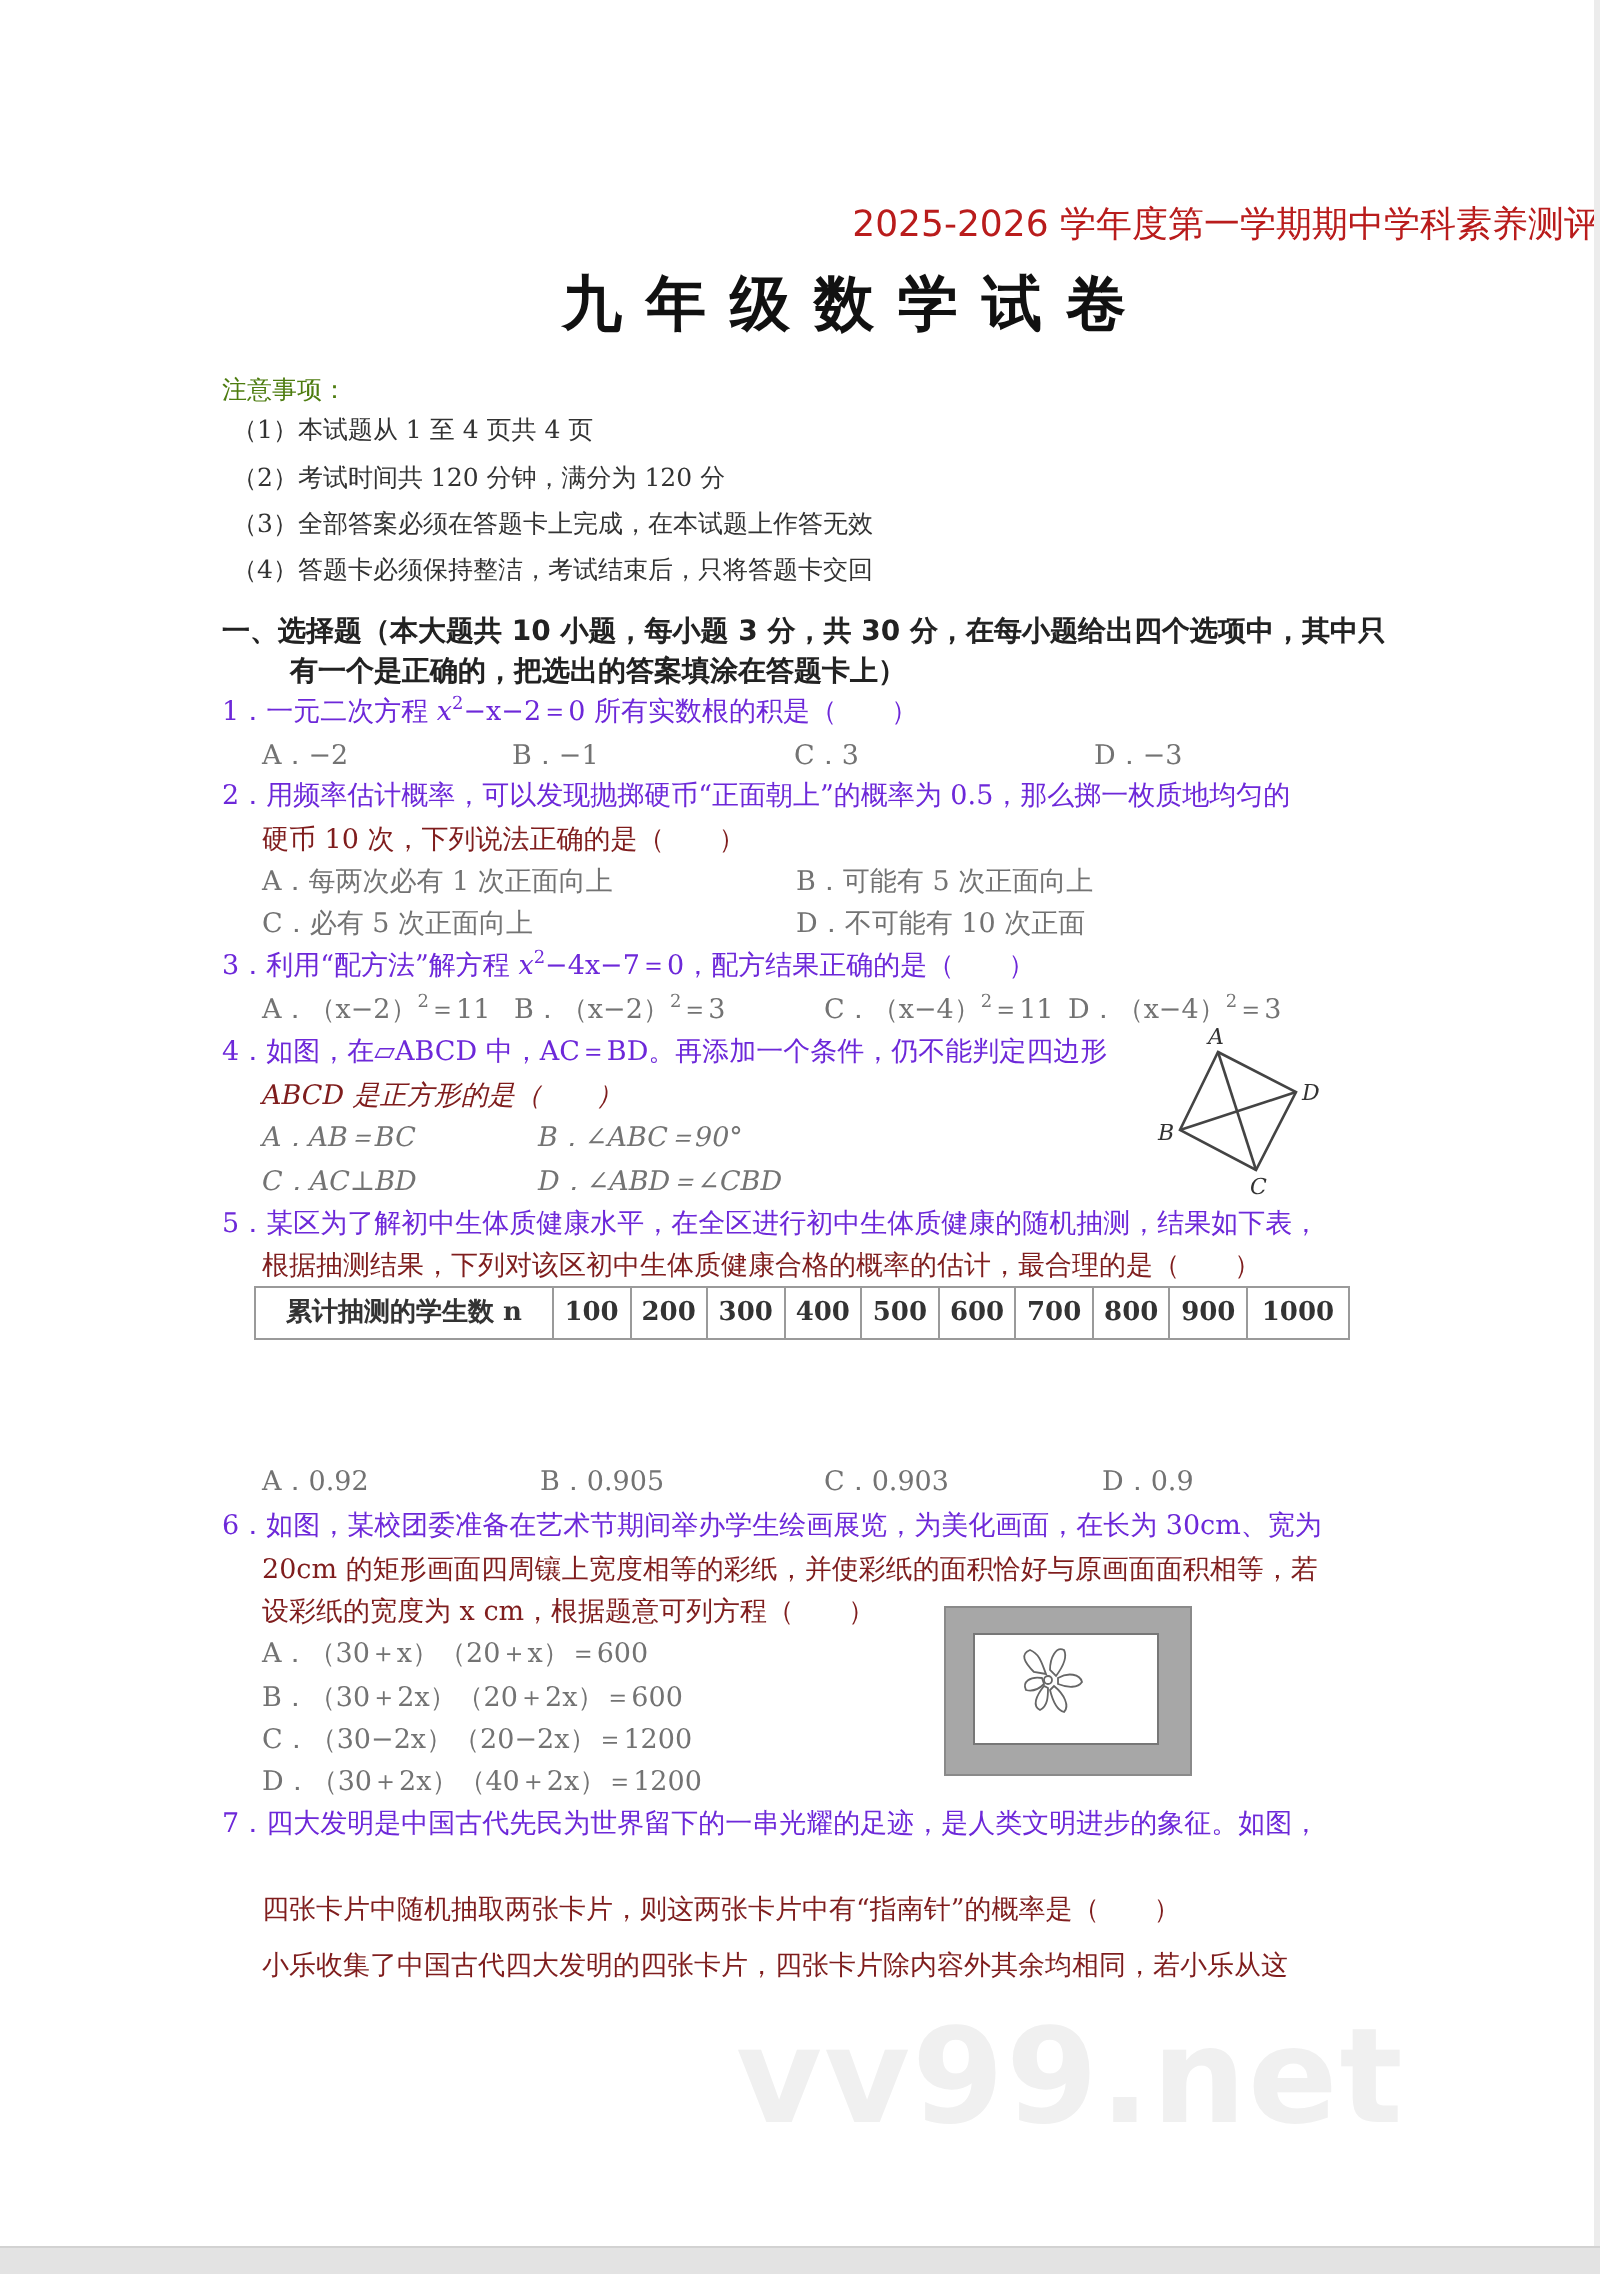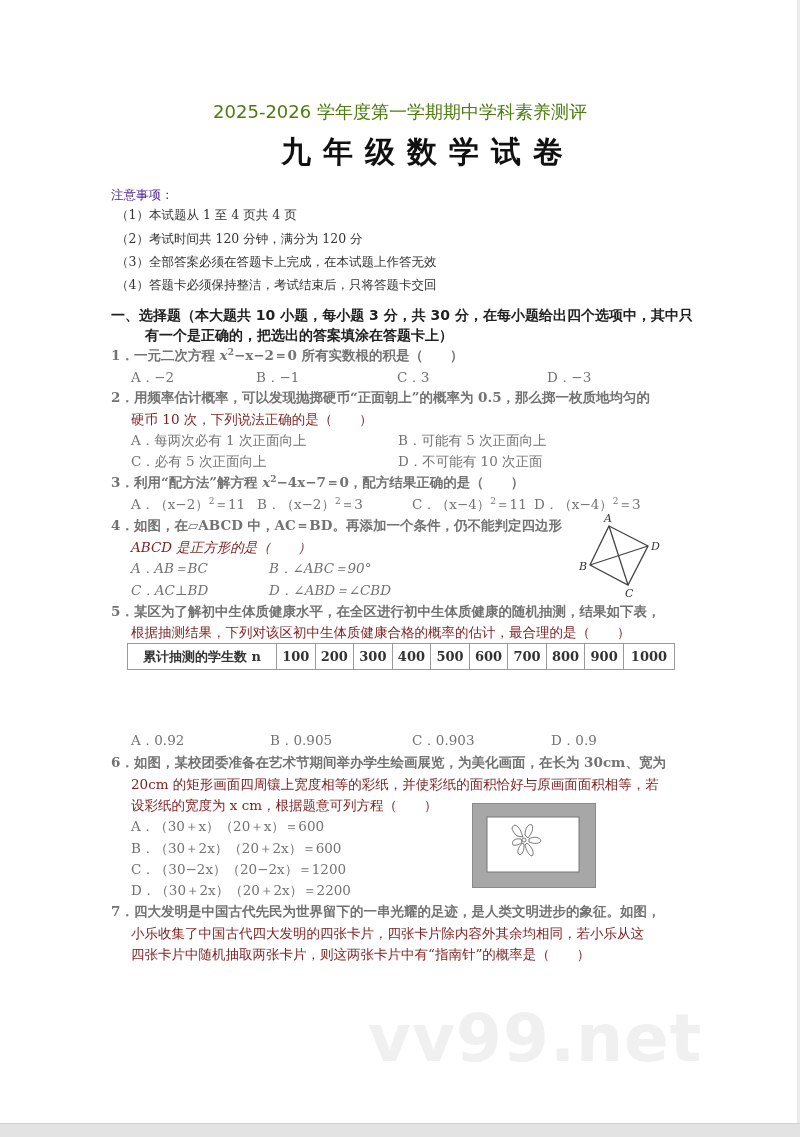--- a/index.html
+++ b/index.html
@@ -1,24 +1,24 @@
 <!DOCTYPE html>
 <html><head>
 <meta charset="utf-8">
 <style>
   html, body { margin:0; padding:0; }
   body { width:800px; height:1137px; background:#ffffff; position:relative; overflow:hidden;
          font-family:"DejaVu Serif", serif; color:#222; }
   .abs { position:absolute; white-space:nowrap; }
-  .title1 { left:0; width:800px; top:100px; text-align:center; font-family:"DejaVu Sans", sans-serif; font-size:18px; color:#4d7c0f; }
+  .title1 { left:0; width:800px; top:100px; text-align:right; font-family:"DejaVu Sans", sans-serif; font-size:18px; color:#b91c1c; }
   .title2 { left:0; width:800px; top:132px; text-align:center; font-family:"DejaVu Serif", serif; font-size:30px; font-weight:bold; letter-spacing:12px; color:#111;margin-left:28px; }
-  .notes-head { left:111px; top:187px; font-size:12.5px; color:#4c1d95; }
+  .notes-head { left:111px; top:187px; font-size:12.5px; color:#4d7c0f; }
   .note { left:116px; font-size:12.5px; color:#333; }
   .sec { left:111px; font-family:"DejaVu Sans", sans-serif; font-size:14px; font-weight:bold; color:#222; }
-  .q { left:111px; font-size:13.5px; color:#737373;font-weight:bold; }
+  .q { left:111px; font-size:13.5px; color:#6d28d9; }
   .qc { left:131px; font-size:13.5px; color:#7f1d1d; }
   .opt { font-size:13.5px; color:#737373; }
   i { font-style:italic; }
   sup { font-size:9px; vertical-align:super; line-height:0; }
   table.tbl { position:absolute; left:127px; top:643px; width:548px; border-collapse:collapse; font-size:13px; color:#333;font-weight:bold; }
   table.tbl td { border:1px solid #9a9a9a; text-align:center; padding:0; }
   table.tbl tr.h td { height:25px; }
   table.tbl tr.d td { height:57px; }
   table.tbl td.label { width:148px; line-height:20px; }
   .watermark { left:368px; top:1000px; font-family:"DejaVu Sans", sans-serif; font-size:66px; font-weight:bold; color:#f0f0f0; letter-spacing:1px; }
@@ -107,35 +107,35 @@
 <div class="abs opt" style="top:732px; left:270px">B．0.905</div>
 <div class="abs opt" style="top:732px; left:412px">C．0.903</div>
 <div class="abs opt" style="top:732px; left:551px">D．0.9</div>
 
 <div class="abs q" style="top:754px">6．如图，某校团委准备在艺术节期间举办学生绘画展览，为美化画面，在长为 30cm、宽为</div>
 <div class="abs qc" style="top:776px">20cm 的矩形画面四周镶上宽度相等的彩纸，并使彩纸的面积恰好与原画面面积相等，若</div>
 <div class="abs qc" style="top:797px">设彩纸的宽度为 x cm，根据题意可列方程（　　）</div>
 <div class="abs opt" style="top:818px; left:131px">A．（30＋x）（20＋x）＝600</div>
 <div class="abs opt" style="top:840px; left:131px">B．（30＋2x）（20＋2x）＝600</div>
 <div class="abs opt" style="top:861px; left:131px">C．（30−2x）（20−2x）＝1200</div>
-<div class="abs opt" style="top:882px; left:131px">D．（30＋2x）（20＋2x）＝2200</div>
+<div class="abs opt" style="top:882px; left:131px">D．（30＋2x）（40＋2x）＝1200</div>
 
 <svg class="abs" style="left:472px; top:803px" width="124" height="85">
   <rect x="0.5" y="0.5" width="123" height="84" fill="#a7a7a7" stroke="#8a8a8a"></rect>
   <rect x="15" y="14" width="92" height="55" fill="#ffffff" stroke="#777" stroke-width="1"></rect>
   <g stroke="#666" stroke-width="0.9" fill="#fff">
     <path d="M45,33 C40,28 38,24 43,22 C48,24 49,29 51,34 Z"></path>
     <path d="M53,32 C53,26 56,20 60,22 C62,26 59,31 56,35 Z"></path>
     <path d="M57,36 C62,33 68,34 69,38 C67,41 62,41 57,39 Z"></path>
     <path d="M55,40 C60,44 63,50 60,53 C56,52 54,46 53,42 Z"></path>
     <path d="M50,40 C46,45 44,50 48,52 C52,50 52,45 52,41 Z"></path>
     <path d="M49,36 C43,35 39,38 41,42 C45,43 48,41 50,39 Z"></path>
     <circle cx="52" cy="37" r="2" fill="#fff"></circle>
   </g>
 </svg>
 
 <div class="abs q" style="top:903px">7．四大发明是中国古代先民为世界留下的一串光耀的足迹，是人类文明进步的象征。如图，</div>
-<div class="abs qc" style="top:925px">小乐收集了中国古代四大发明的四张卡片，四张卡片除内容外其余均相同，若小乐从这</div>
+<div class="abs qc" style="top:974px">小乐收集了中国古代四大发明的四张卡片，四张卡片除内容外其余均相同，若小乐从这</div>
 <div class="abs qc" style="top:946px">四张卡片中随机抽取两张卡片，则这两张卡片中有“指南针”的概率是（　　）</div>
 
 <div class="abs watermark">vv99.net</div>
 <div class="abs right-edge"></div>
 <div class="abs bottom-strip"></div>
 
 </body></html>

